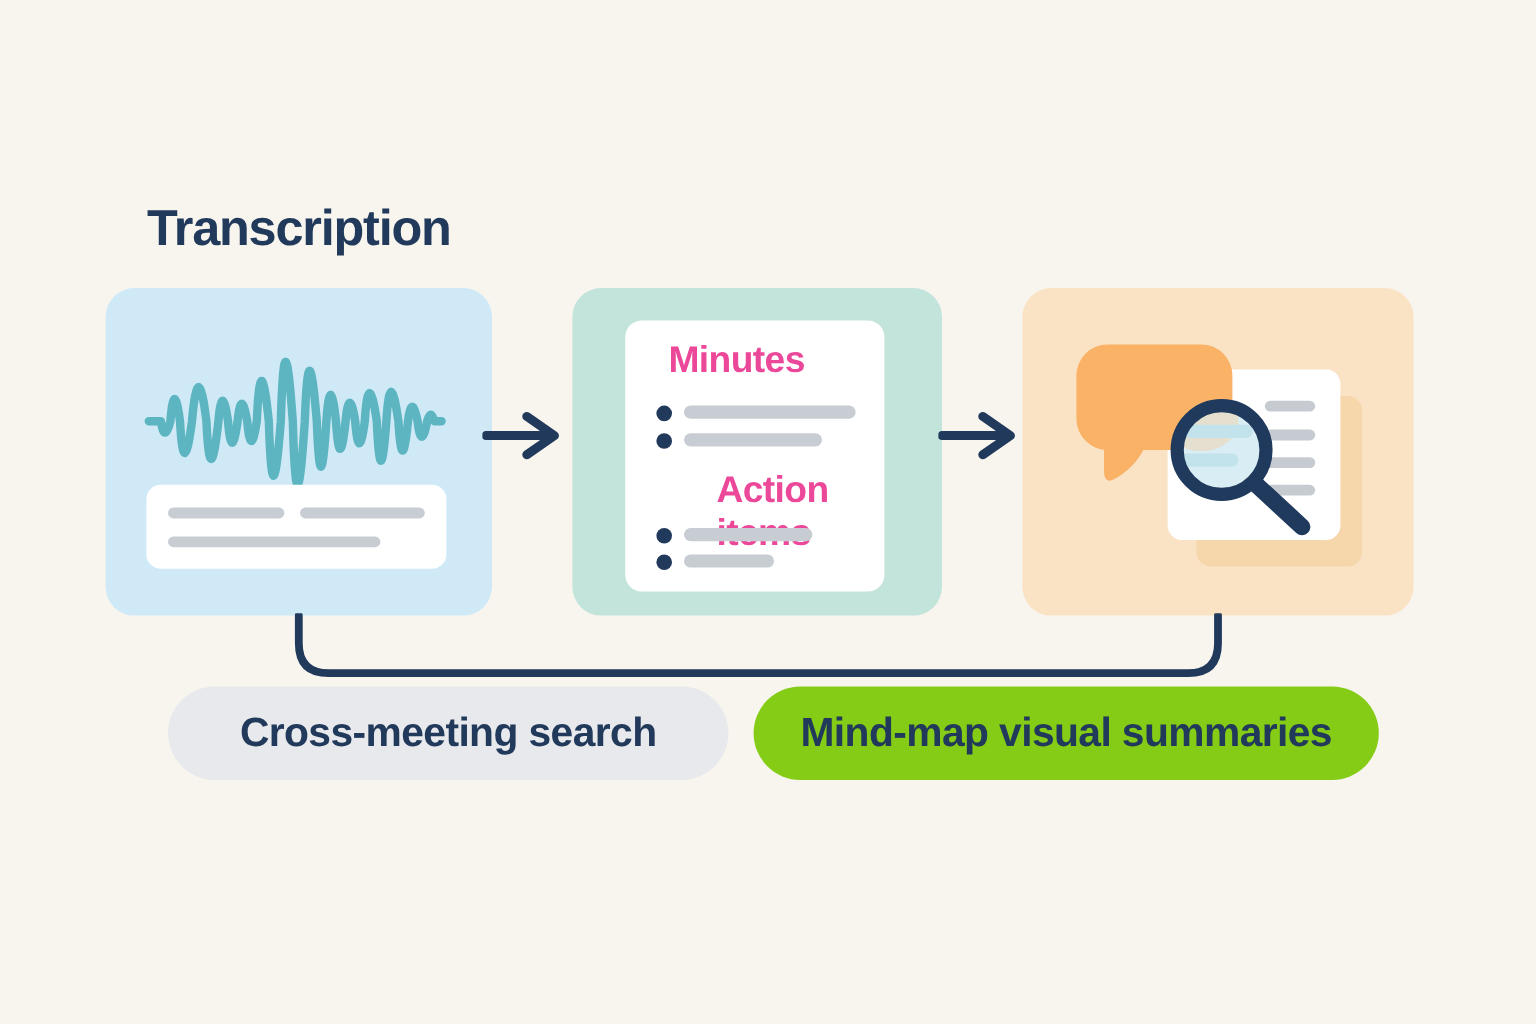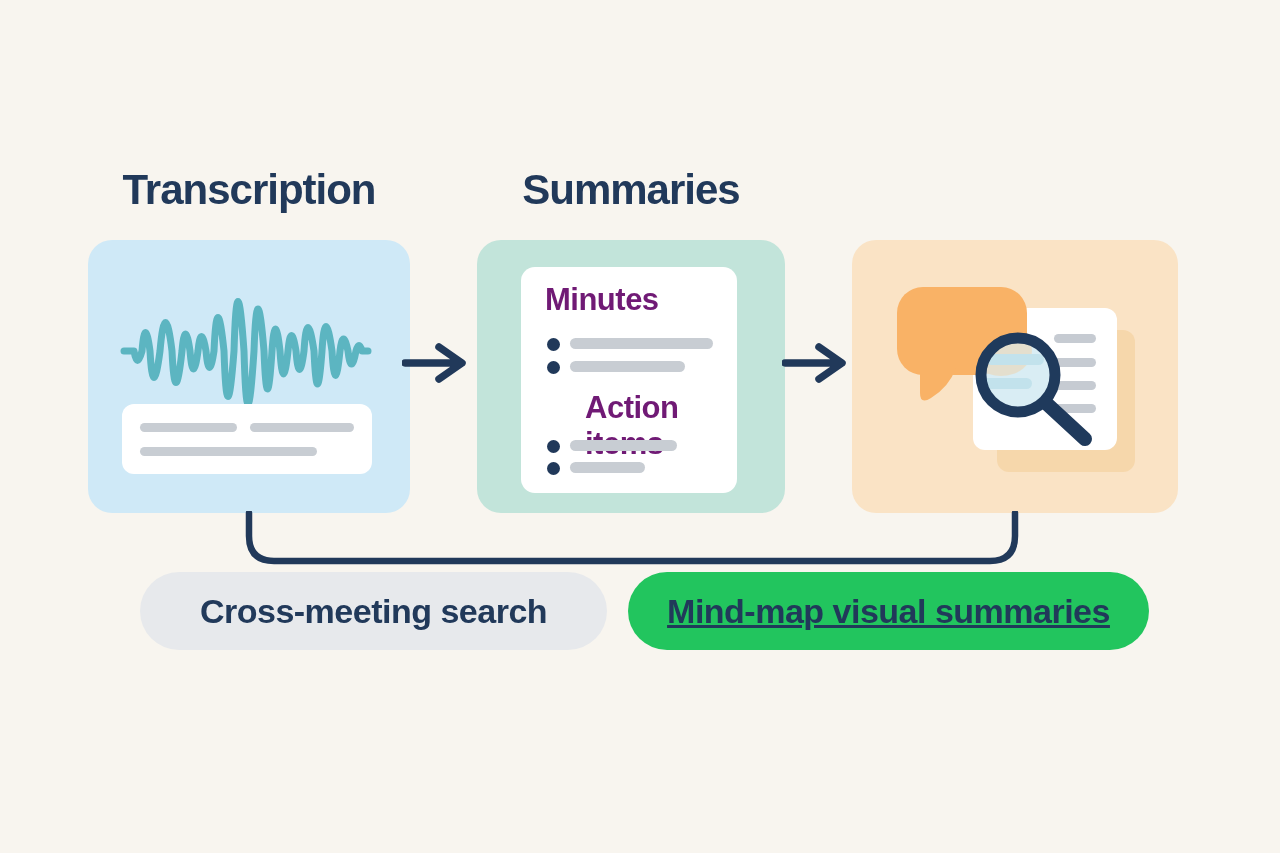--- a/index.html
+++ b/index.html
@@ -38,22 +38,22 @@
   .tb1{left:18px;top:19px;width:97px;}
   .tb2{left:128px;top:19px;width:104px;}
   .tb3{left:18px;top:43px;width:177px;}
 
   
   .summary-sheet{
     position:absolute;left:44px;top:27px;width:216px;height:226px;
     background:#ffffff;border-radius:14px;
   }
   .sheet-heading{
-    position:absolute;left:24px;
-    font-size:31px;font-weight:700;letter-spacing:-0.5px;color:#701a75;
+    position:absolute;left:36px;
+    font-size:31px;font-weight:700;letter-spacing:-0.5px;color:#ec4899;
   }
   .sh1{top:15px;}
   .sh2{top:123px;margin-left:40px;}
   .bullet-dot{position:absolute;left:26px;width:13px;height:13px;border-radius:50%;background:#21395a;}
   .bullet-bar{position:absolute;left:49px;height:11px;border-radius:5.5px;background:#c8cdd3;}
   .r1{top:71px;} .r2{top:94px;} .r3{top:173px;} .r4{top:195px;}
   .w1{width:143px;} .w2{width:115px;} .w3{width:107px;} .w4{width:75px;}
 
   
   .arrow{position:absolute;top:342px;}
@@ -63,31 +63,30 @@
   
   .connector{position:absolute;left:0;top:511px;}
 
   
   .pill{
     position:absolute;top:572px;height:78px;border-radius:40px;
     display:flex;align-items:center;justify-content:center;
     font-size:34px;font-weight:700;letter-spacing:-0.5px;color:#21395a;
   }
   .pill-gray{left:140px;width:467px;background:#e7e9ec;}
-  .pill-peach{left:628px;width:521px;background:#22c55e;text-decoration:underline;}
+  .pill-peach{left:628px;width:521px;background:#84cc16;}
 
   .qa-svg{position:absolute;left:0;top:0;}
 </style>
 </head>
 <body>
 
 <div class="canvas">
 
   <div class="step-title t1">Transcription</div>
-  <div class="step-title t2">Summaries</div>
 
   <div class="card card1">
     <svg class="waveform-svg" width="252" height="120" viewBox="0 0 252 120">
       <path fill="none" stroke="#5cb5c1" stroke-width="7" stroke-linecap="round" stroke-linejoin="round" d="M4,59 L14,59
            Q17,78 22,59 Q25,22 30,59 Q33,112 40,59 Q45,2 52,59
            Q55,122 62,59 Q65,25 70,59 Q73,95 78,59 Q81,30 86,59
            Q89,92 94,59 Q97,-8 104,59 Q107,150 114,59 Q117,-40 124,59
            Q127,165 134,59 Q137,-25 144,59 Q147,135 152,59 Q155,15 160,59
            Q163,105 168,59 Q171,28 176,59 Q179,96 184,59 Q187,12 194,59
            Q197,125 202,59 Q205,10 212,59 Q215,108 220,59 Q223,35 228,59

